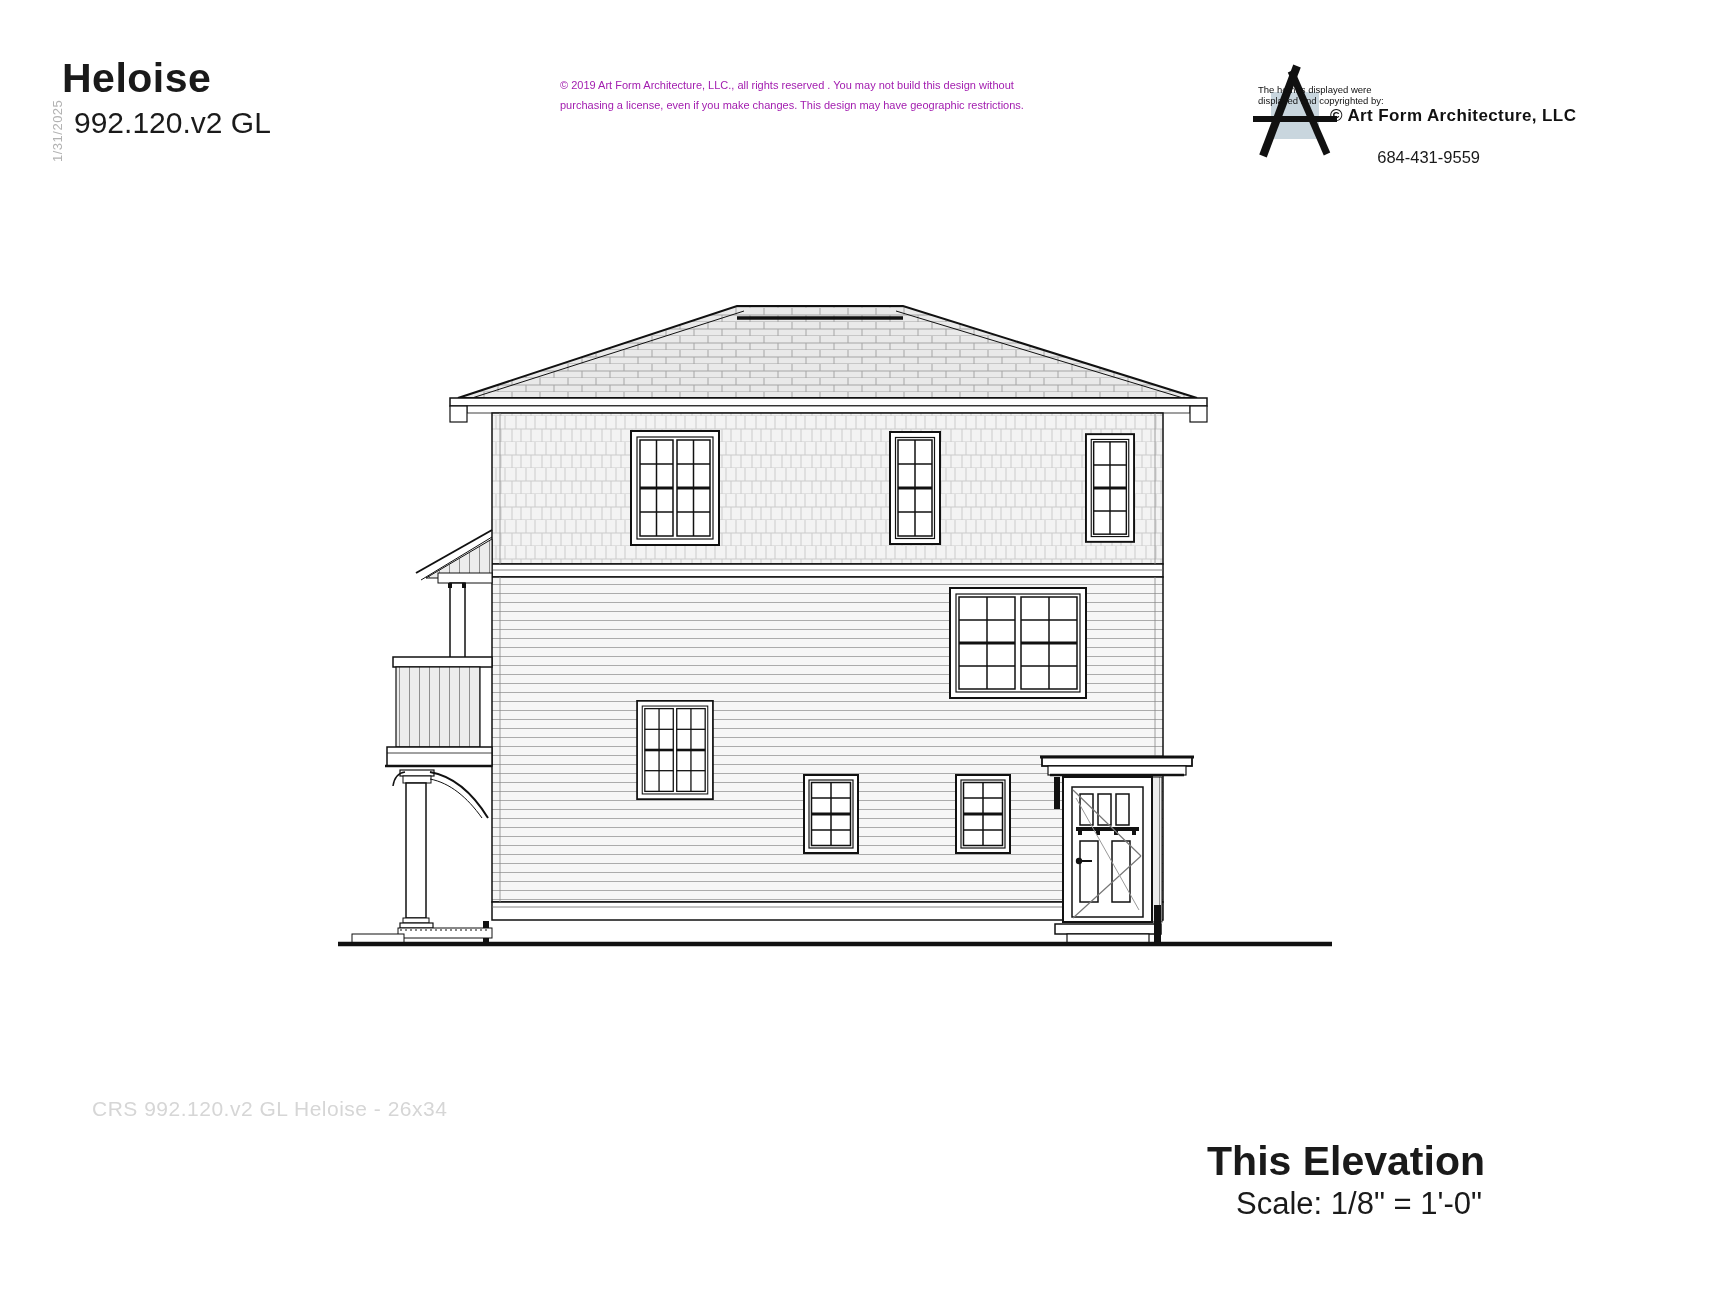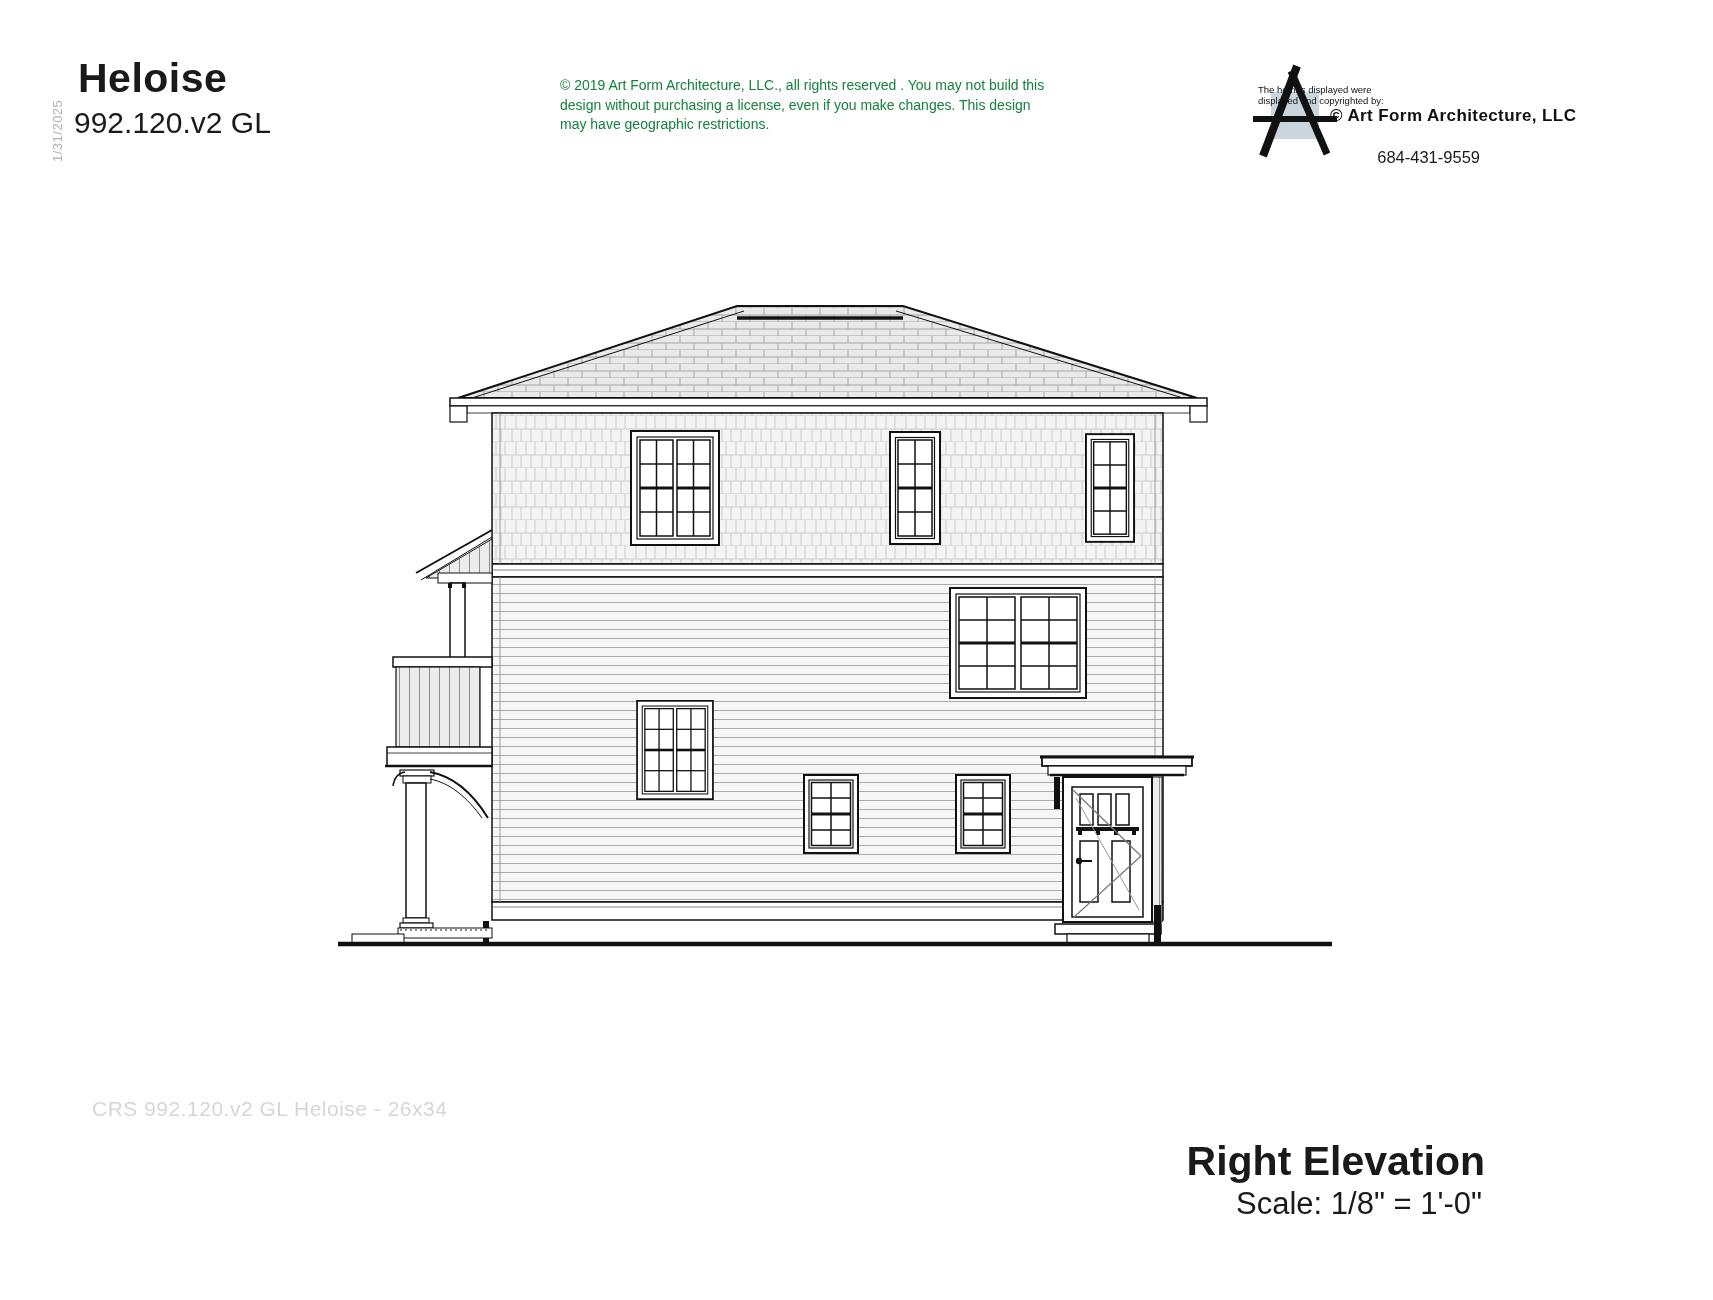--- a/index.html
+++ b/index.html
@@ -2,23 +2,23 @@
 <html><head>
 <meta charset="utf-8">
 <style>
   html,body{margin:0;padding:0;background:#ffffff;}
   #page{position:relative;width:1713px;height:1300px;background:#ffffff;overflow:hidden;
         font-family:"Liberation Sans", sans-serif;color:#1a1a1a;}
   .abs{position:absolute;}
   #date-stamp{left:50px;top:52px;width:16px;height:110px;
       writing-mode:vertical-rl;transform:rotate(180deg);
       font-size:13px;color:#b2b2b2;letter-spacing:0.5px;}
-  #plan-title{left:78px;top:55px;font-size:41px;font-weight:bold;letter-spacing:0.5px;text-align:center;}
+  #plan-title{left:62px;top:55px;font-size:41px;font-weight:bold;letter-spacing:0.5px;text-align:center;}
   #plan-number{left:74px;top:106px;font-size:30px;}
-  #copyright-notice{left:560px;top:76px;width:500px;font-size:14px;line-height:19.5px;color:#15803d;}
+  #copyright-notice{left:560px;top:76px;width:500px;font-size:11px;line-height:19.5px;color:#a21caf;}
   #brand-block{left:1150px;top:58px;width:340px;height:110px;}
   #brand-tagline{left:1258px;top:84px;font-size:9.5px;line-height:11px;color:#111;}
   #company-credit{left:1330px;top:106px;font-size:17px;letter-spacing:0.4px;color:#111;font-weight:bold;}
   #phone-number{left:1280px;top:148px;width:200px;text-align:right;font-size:16.5px;}
   #view-title{right:228px;top:1138px;font-size:41px;font-weight:bold;text-align:right;}
   #view-scale{right:231px;top:1186px;font-size:31px;text-align:right;}
   #watermark-text{left:92px;top:1097px;font-size:21px;color:#d6d6d6;letter-spacing:0.5px;}
   svg{display:block;}
 </style>
 </head>
@@ -231,18 +231,18 @@
       <g>
         <rect x="1055" y="924" width="106" height="10" fill="#fff" stroke="#111" stroke-width="1.5"></rect>
         <rect x="1067" y="934" width="82" height="9" fill="#fff" stroke="#111" stroke-width="1.2"></rect>
         <rect x="1154" y="905" width="7" height="39" fill="#111"></rect>
       </g>
     </g>
 
     <line x1="338" y1="944" x2="1332" y2="944" stroke="#111" stroke-width="4.5"></line>
   </svg>
 
-  <div class="abs" id="view-title">Right Elevation</div>
+  <div class="abs" id="view-title">This Elevation</div>
   <div class="abs" id="view-scale">Scale: 1/8" = 1'-0"</div>
 
   <div class="abs" id="watermark-text">CRS 992.120.v2 GL Heloise - 26x34</div>
 
 </div>
 
 </body></html>

